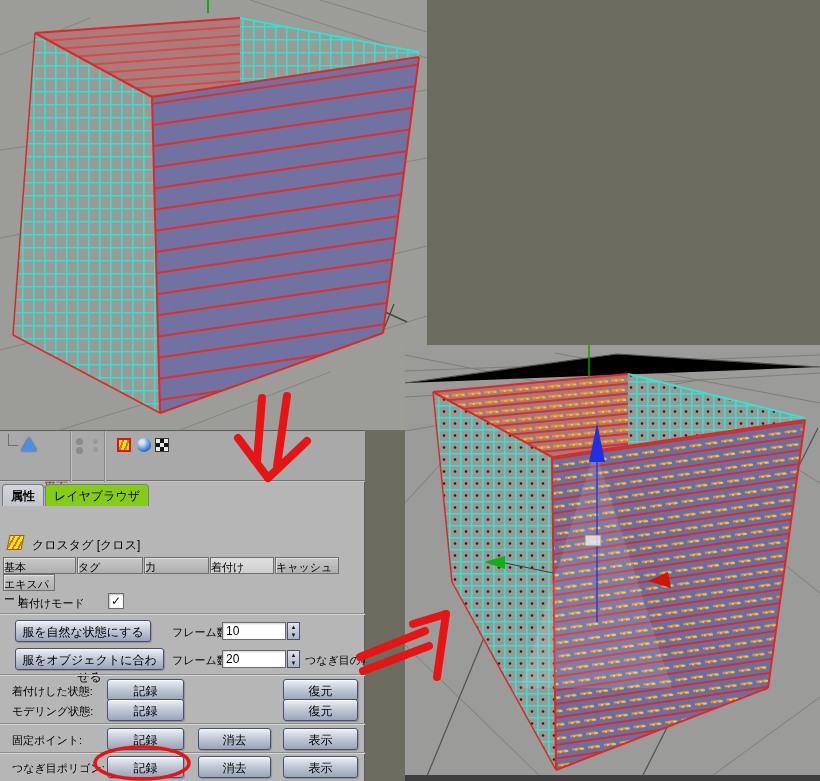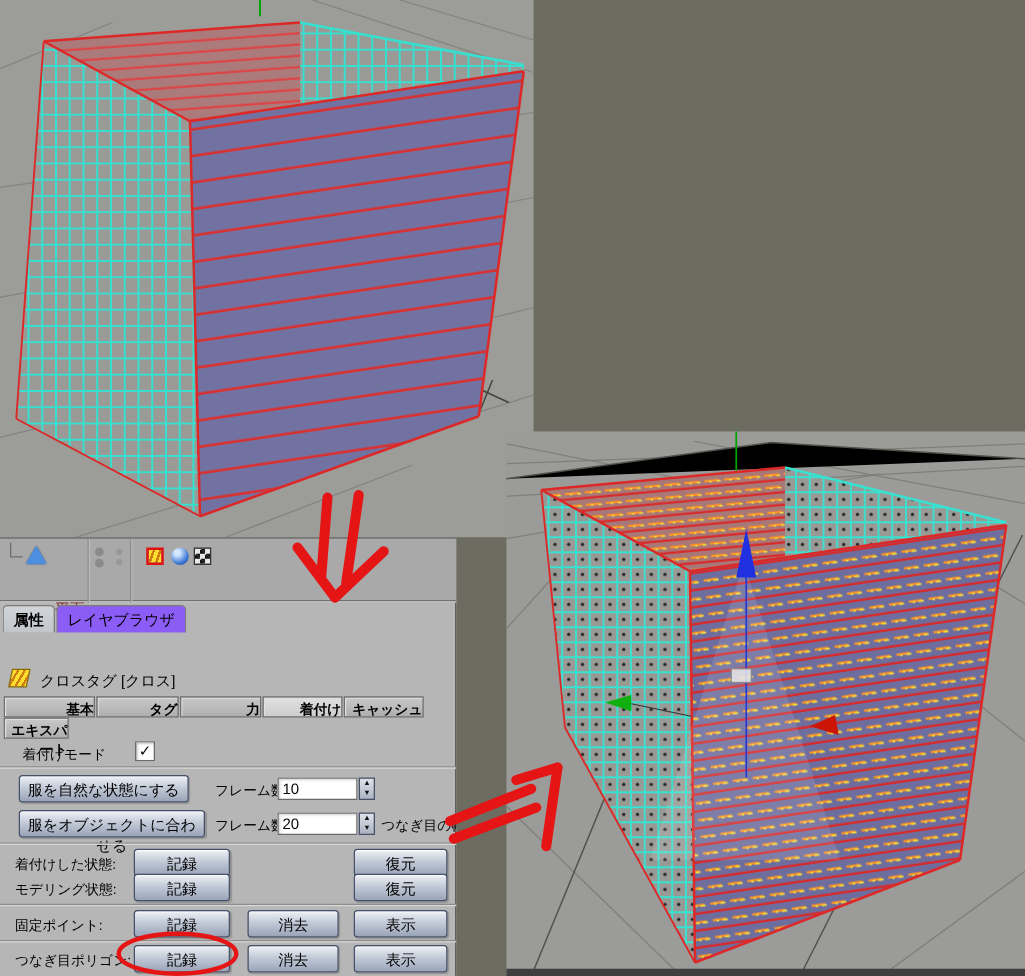--- a/index.html
+++ b/index.html
@@ -36,21 +36,21 @@
   .tag-cloth.sel{border:2px solid #e01212;}
   .tag-phong{border-radius:50%;background:radial-gradient(circle at 35% 30%,#d6e8ff 15%,#3a76d2 65%,#16459c);}
   .tag-mat{border-radius:50%;background:radial-gradient(circle at 38% 32%,#ffe2ae 12%,#ef8d1c 60%,#9c4d06);}
   .tag-checker{background-image:
       linear-gradient(45deg,#151515 25%,transparent 25%,transparent 75%,#151515 75%),
       linear-gradient(45deg,#151515 25%,#e8e8e8 25%,#e8e8e8 75%,#151515 75%);
       background-size:8px 8px;background-position:0 0,4px 4px;border:1px solid #333;}
 
   
   .ptab{position:absolute;top:53px;height:22px;padding:3px 8px 0 8px;font-size:12px;
-        border:1px solid #7c7c7c;border-bottom:none;border-radius:4px 4px 0 0;background:#8b5cf6;}
+        border:1px solid #7c7c7c;border-bottom:none;border-radius:4px 4px 0 0;background:#84cc16;}
   .ptab.active{background:linear-gradient(#d2d5da,#c2c5ca);z-index:2;font-weight:bold;}
   
   #menubar{position:absolute;left:0;top:75px;width:365px;height:24px;
            background:linear-gradient(#dde2ea,#b5bfce);border-top:1px solid #eef1f5;
            border-bottom:1px solid #8d97a8;}
   .grip{position:absolute;left:3px;top:4px;width:11px;height:16px;
         background-image:radial-gradient(#7c8598 1px,transparent 1.2px);background-size:4px 4px;}
   .menu-item{position:absolute;top:5px;font-size:11px;}
   .mb-glyph{position:absolute;top:4px;font-size:12px;line-height:14px;color:#1a1a1a;}
   .lock{position:absolute;left:328px;top:8px;width:13px;height:9px;background:#e8eaee;border:1px solid #2a2a2a;}
@@ -59,23 +59,23 @@
   .eight{position:absolute;left:347px;top:5px;width:8px;height:15px;}
   .eight i{display:block;width:7px;height:7px;border:1.5px solid #222;border-radius:50%;margin-bottom:-1px;}
   .docicon{position:absolute;left:357px;top:5px;width:12px;height:14px;background:#f2f2f2;border:1px solid #333;}
 
   
   .tagheader-icon{position:absolute;left:8px;top:104px;width:15px;height:15px;transform:skewX(-12deg);
         background:repeating-linear-gradient(110deg,#ffdf2e 0 3px,#cf7d12 3px 5px);border:1px solid #8a6a00;}
   .tagheader-label{position:absolute;left:32px;top:106px;font-size:12px;}
 
   
-  .ctab{position:absolute;height:17px;padding-top:2px;text-align:right;font-size:11px;
+  .ctab{position:absolute;height:17px;padding-top:2px;text-align:left;font-size:11px;
         background:linear-gradient(#c9c9c9,#aeaeae);border:1px solid #6f6f6f;
-        box-shadow:inset 1px 1px 0 #e0e0e0;font-weight:bold;}
+        box-shadow:inset 1px 1px 0 #e0e0e0;}
   .ctab.active{background:linear-gradient(#e0e0e0,#cecece);}
 
   .dress-label{position:absolute;left:18px;top:165px;}
   .checkbox{position:absolute;left:108px;top:162px;width:16px;height:16px;background:#fff;
         border:1px solid #6a6a6a;box-shadow:inset 1px 1px 2px #00000040;text-align:center;
         font-size:12px;line-height:15px;font-weight:bold;}
 
   .sep{position:absolute;left:0;width:365px;height:2px;border-top:1px solid #8c8c8c;border-bottom:1px solid #d6d6d6;}
 
   .c4dbtn{position:absolute;height:22px;border:1px solid #46506a;border-radius:3px;

